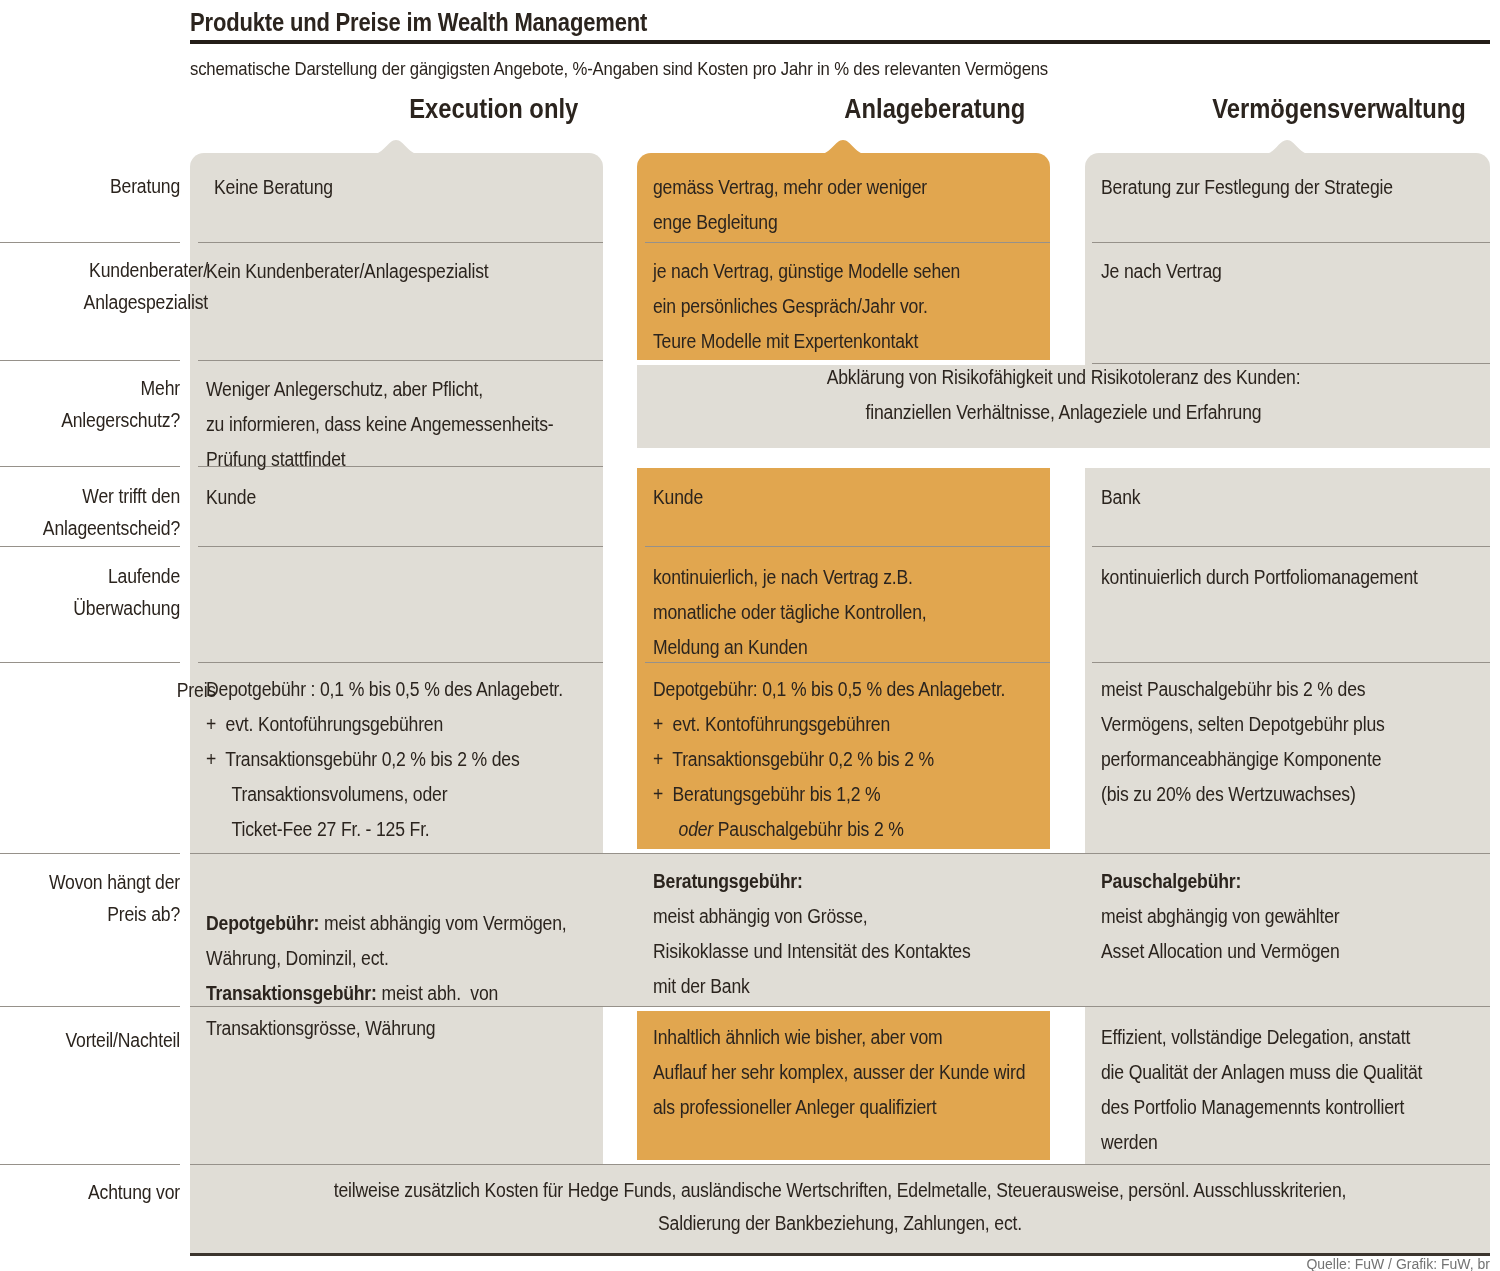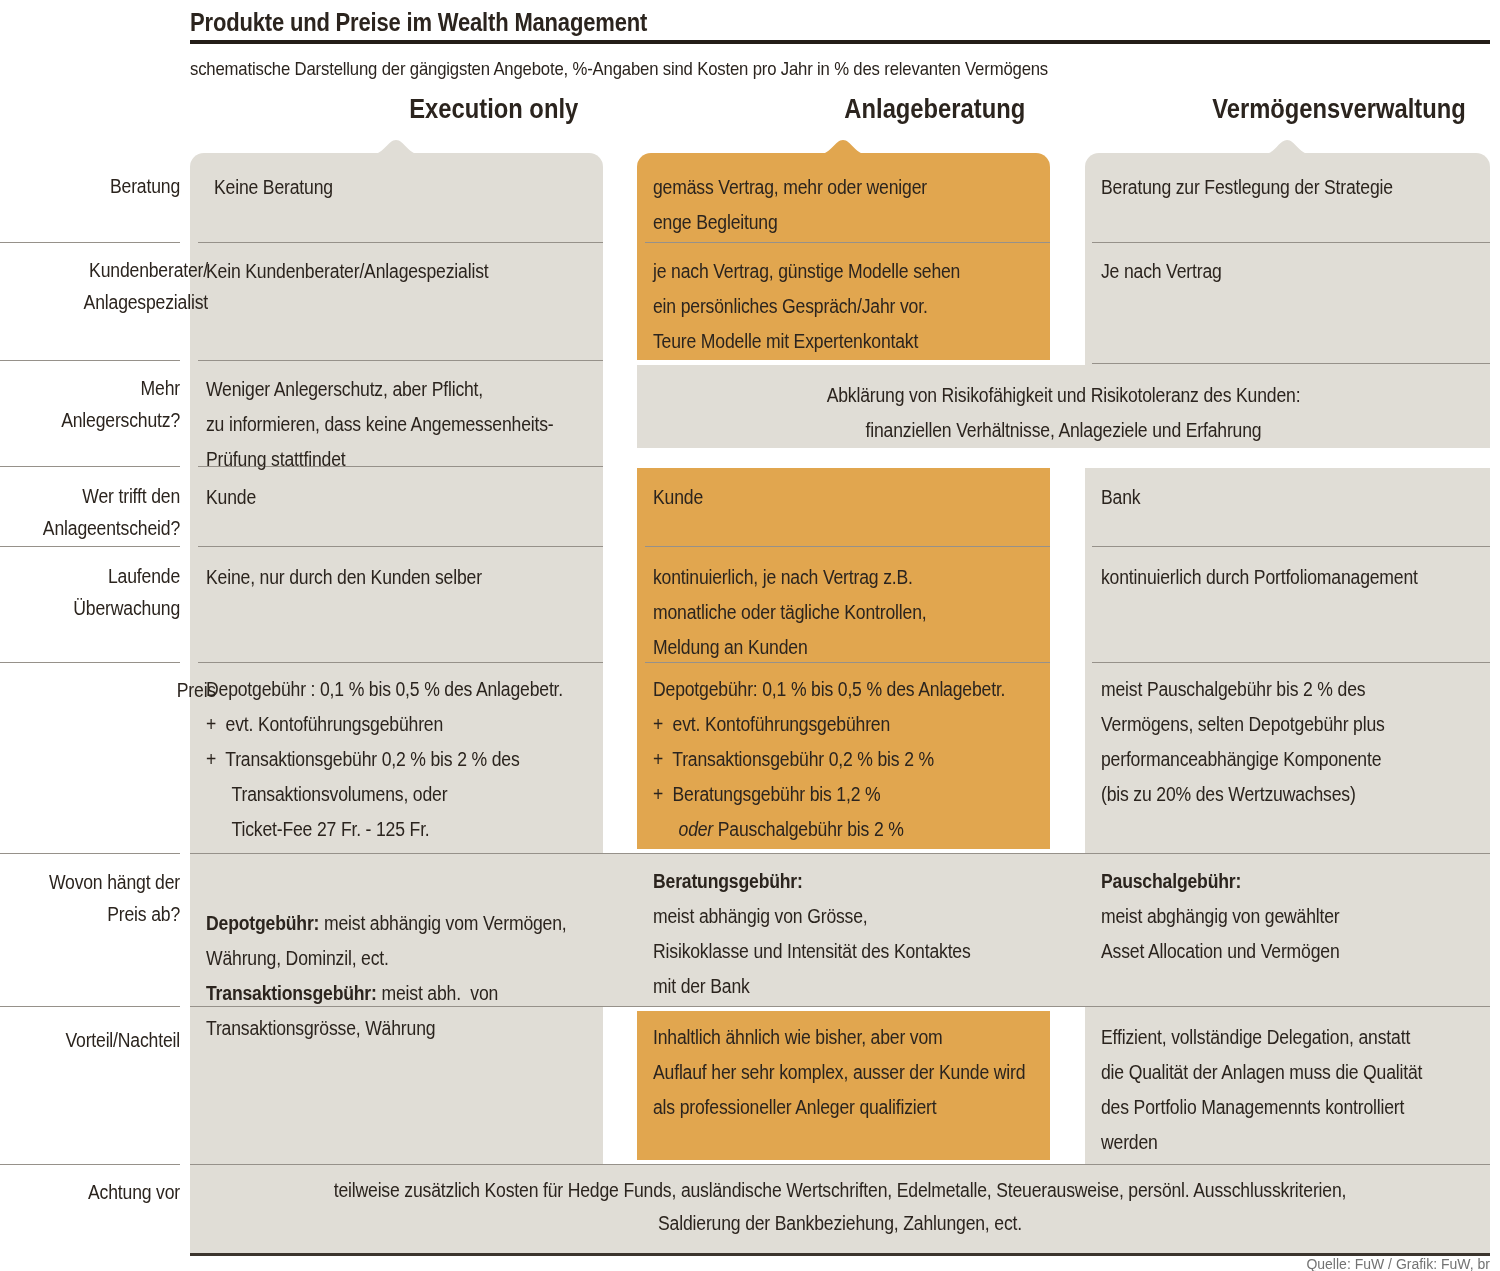--- a/index.html
+++ b/index.html
@@ -156,38 +156,35 @@
   </div>
   <div class="cell" style="left:1101px;top:254px;width:389px;">
     <div class="line">Je nach Vertrag</div>
   </div>
 
   <div class="cell" style="left:206px;top:372px;width:397px;">
     <div class="line">Weniger Anlegerschutz, aber Pflicht,</div>
     <div class="line">zu informieren, dass keine Angemessenheits-</div>
     <div class="line">Prüfung stattfindet</div>
   </div>
-  <div class="cell center" style="left:637px;top:378px;width:853px;">
+  <div class="cell center" style="left:637px;top:360px;width:853px;">
     <div class="line">Abklärung von Risikofähigkeit und Risikotoleranz des Kunden:</div>
     <div class="line">finanziellen Verhältnisse, Anlageziele und Erfahrung</div>
   </div>
 
   <div class="cell" style="left:206px;top:480px;width:397px;">
     <div class="line">Kunde</div>
   </div>
   <div class="cell" style="left:653px;top:480px;width:397px;">
     <div class="line">Kunde</div>
   </div>
   <div class="cell" style="left:1101px;top:480px;width:389px;">
     <div class="line">Bank</div>
   </div>
 
-  <div class="cell" style="left:206px;top:560px;width:397px;">
-    <div class="line">Keine, nur durch den Kunden selber</div>
-  </div>
   <div class="cell" style="left:653px;top:560px;width:397px;">
     <div class="line">kontinuierlich, je nach Vertrag z.B.</div>
     <div class="line">monatliche oder tägliche Kontrollen,</div>
     <div class="line">Meldung an Kunden</div>
   </div>
   <div class="cell" style="left:1101px;top:560px;width:389px;">
     <div class="line">kontinuierlich durch Portfoliomanagement</div>
   </div>
 
   <div class="cell" style="left:206px;top:672px;width:397px;">

